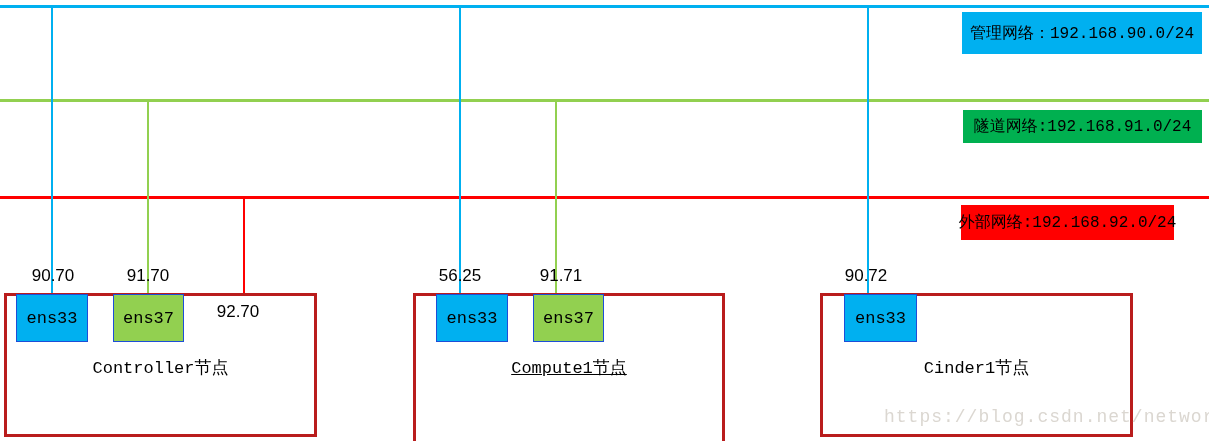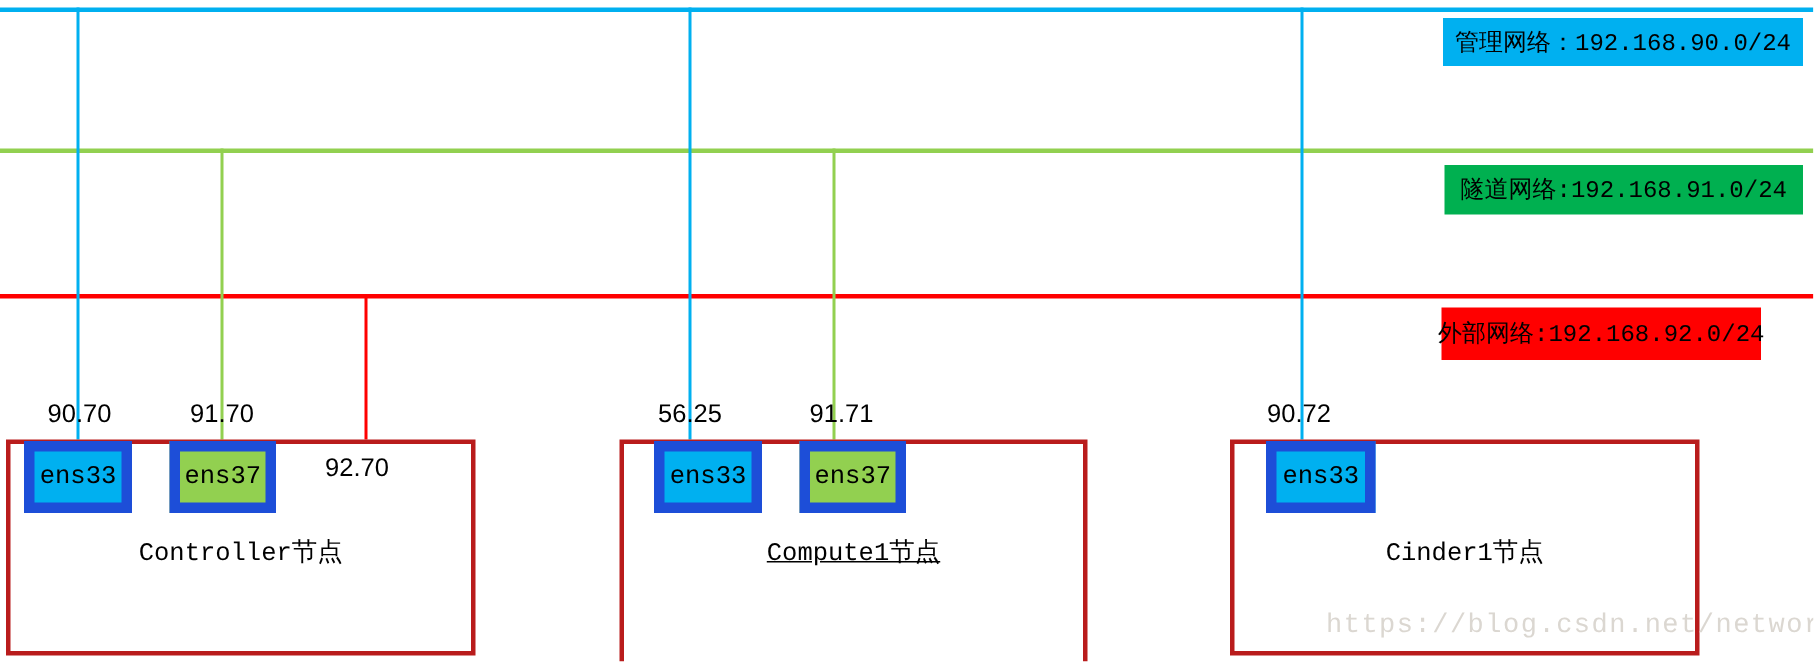--- a/index.html
+++ b/index.html
@@ -45,21 +45,21 @@
     display: block;
     margin-top: 60px;
     text-align: center;
     color: #000000;
     font-size: 17px;
     font-family: "Liberation Mono", "DejaVu Sans Mono", monospace;
     white-space: nowrap;
   }
   .iface-box {
     position: absolute;
-    border: 7px solid #1d4ed8;
+    border: 1px solid #1d4ed8;
     box-sizing: border-box;
     display: flex;
     align-items: center;
     justify-content: center;
     color: #000000;
     font-size: 17px;
     font-family: "Liberation Mono", "DejaVu Sans Mono", monospace;
   }
   .ip-label {
     position: absolute;
@@ -94,21 +94,21 @@
 
   <div class="vline" style="left: 51px; top: 5px; height: 291px; background-color: rgb(0, 176, 240);"></div>
   <div class="vline" style="left: 147px; top: 99px; height: 197px; background-color: rgb(146, 208, 80);"></div>
   <div class="vline" style="left: 243px; top: 196px; height: 100px; background-color: rgb(255, 0, 0);"></div>
 
   <div class="vline" style="left: 459px; top: 5px; height: 291px; background-color: rgb(0, 176, 240);"></div>
   <div class="vline" style="left: 555px; top: 99px; height: 197px; background-color: rgb(146, 208, 80);"></div>
 
   <div class="vline" style="left: 867px; top: 5px; height: 291px; background-color: rgb(0, 176, 240);"></div>
 
-  <div class="netlabel" style="left: 962px; top: 12px; width: 240px; height: 32px; background-color: rgb(0, 176, 240);">管理网络：192.168.90.0/24</div>
+  <div class="netlabel" style="left: 962px; top: 12px; width: 240px; height: 42px; background-color: rgb(0, 176, 240);">管理网络：192.168.90.0/24</div>
   <div class="netlabel" style="left: 963px; top: 110px; width: 239px; height: 33px; background-color: rgb(0, 176, 80);">隧道网络:192.168.91.0/24</div>
   <div class="netlabel" style="left: 961px; top: 205px; width: 213px; height: 35px; background-color: rgb(255, 0, 0);">外部网络:192.168.92.0/24</div>
 
   <div class="node-box" style="left:4px;top:293px;width:313px;height:144px;">
     <span class="node-title">Controller节点</span>
   </div>
   <div class="node-box" style="left:413px;top:293px;width:312px;height:152px;text-decoration:underline;">
     <span class="node-title">Compute1节点</span>
   </div>
   <div class="node-box" style="left:820px;top:293px;width:313px;height:144px;">

